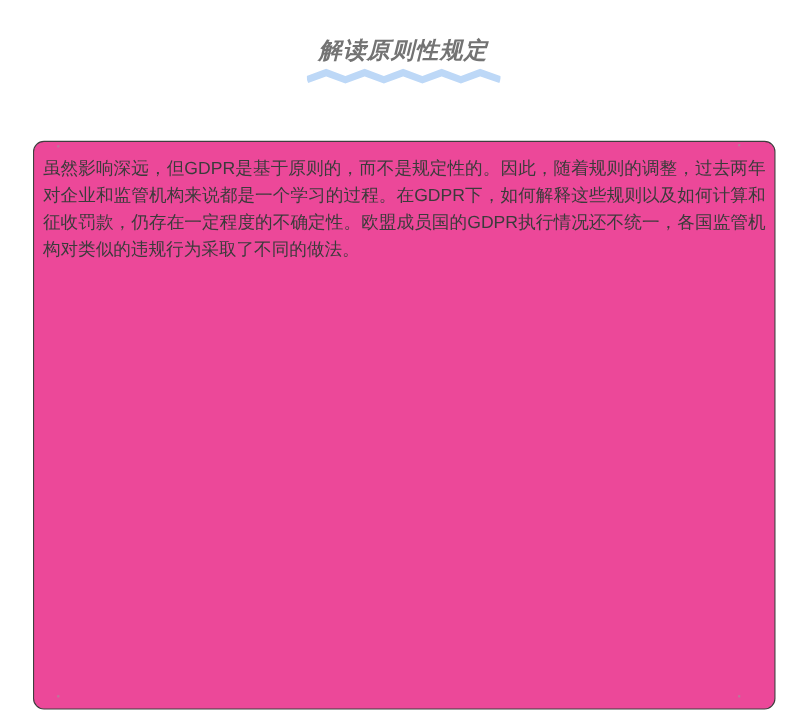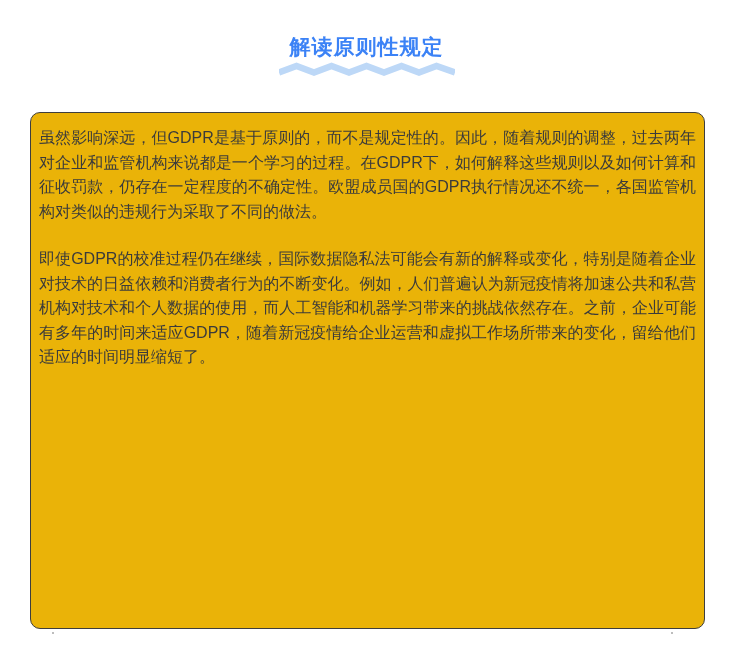--- a/index.html
+++ b/index.html
@@ -21,47 +21,48 @@
     top: 34px;
     left: 0;
     width: 733px;
     text-align: center;
   }
   .page-title {
     display: inline-block;
     font-size: 21px;
     font-weight: bold;
     letter-spacing: 1px;
-    color: #3b82f6;
+    color: #737373;
     line-height: 26px;
+    font-style: italic;
   }
   .wave-wrap {
     position: absolute;
     top: 62px;
     left: 0;
     width: 733px;
     text-align: center;
     line-height: 0;
   }
   .wave-wrap svg {
     display: inline-block;
   }
 
   
   .content-box {
     position: absolute;
     left: 30px;
-    top: 112px;
+    top: 128px;
     width: 675px;
     height: 517px;
     box-sizing: border-box;
     border: 1.5px solid #3E3E3E;
     border-radius: 10px;
     padding: 13px 8px 14px 8px;
-    background: #eab308;
+    background: #ec4899;
   }
   .content-box p {
     margin: 0 0 23px 0;
     font-size: 16px;
     line-height: 24.5px;
     color: #3B3B3B;
     text-align: justify;
     text-justify: inter-ideograph;
     word-break: break-all;
   }
@@ -90,19 +91,18 @@
 </div>
 
 <div class="wave-wrap">
   <svg width="176" height="15" viewBox="0 0 176 15">
     <polyline points="0,10.5 17.5,4 35,10.5 52.5,4 70,10.5 87.5,4 105,10.5 122.5,4 140,10.5 157.5,4 176,10.5" fill="none" stroke-width="6.5" stroke-linejoin="miter" stroke="#BDD8F7"></polyline>
   </svg>
 </div>
 
 <div class="content-box">
   <p>虽然影响深远，但GDPR是基于原则的，而不是规定性的。因此，随着规则的调整，过去两年对企业和监管机构来说都是一个学习的过程。在GDPR下，如何解释这些规则以及如何计算和征收罚款，仍存在一定程度的不确定性。欧盟成员国的GDPR执行情况还不统一，各国监管机构对类似的违规行为采取了不同的做法。</p>
-  <p>即使GDPR的校准过程仍在继续，国际数据隐私法可能会有新的解释或变化，特别是随着企业对技术的日益依赖和消费者行为的不断变化。例如，人们普遍认为新冠疫情将加速公共和私营机构对技术和个人数据的使用，而人工智能和机器学习带来的挑战依然存在。之前，企业可能有多年的时间来适应GDPR，随着新冠疫情给企业运营和虚拟工作场所带来的变化，留给他们适应的时间明显缩短了。</p>
 </div>
 
 <div class="corner-dot dot-tl"></div>
 <div class="corner-dot dot-tr"></div>
 <div class="corner-dot dot-bl"></div>
 <div class="corner-dot dot-br"></div>
 
 </body></html>

